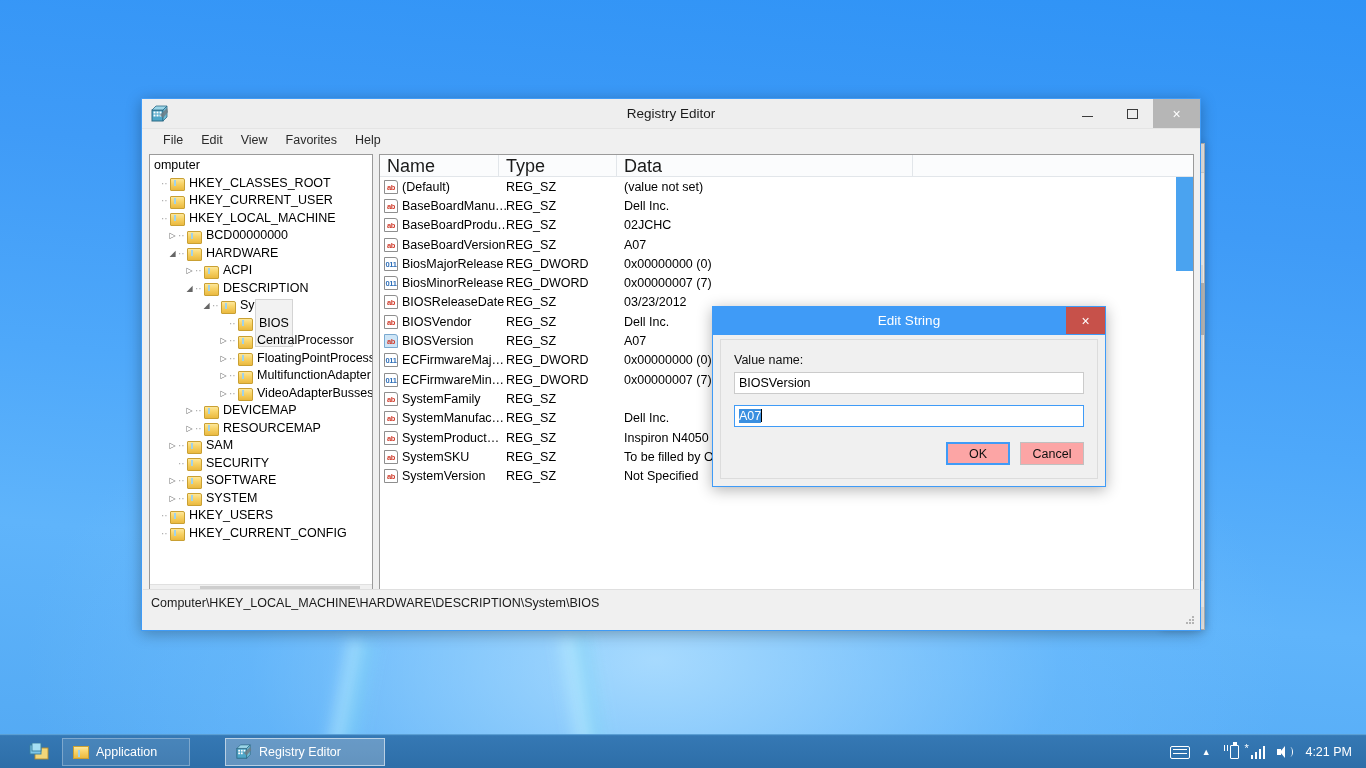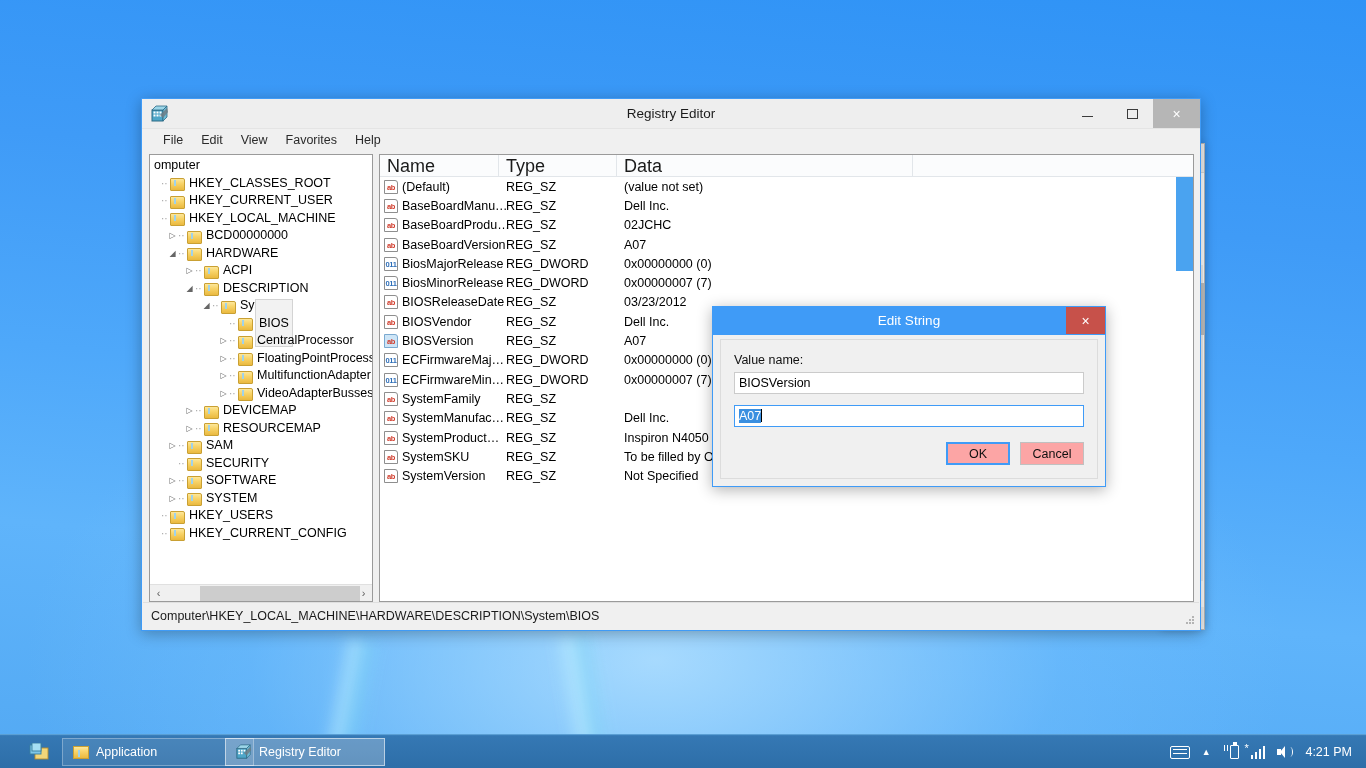--- a/index.html
+++ b/index.html
@@ -266,21 +266,21 @@
     position: absolute; right: 0; top: 22px; bottom: 0; width: 17px;
     background: #ffffff;
   }
   #list-vscroll .vthumb {
     position: absolute; left: 0; top: 0; width: 17px; height: 94px;
     background: #4aa3f0;
   }
 
   
   #statusbar {
-    position: absolute; left: 1px; right: 1px; bottom: 1px; height: 27px;
+    position: absolute; left: 1px; right: 1px; bottom: 1px; height: 40px;
     background: #f0f0f0;
     border-top: 1px solid #dfdfdf;
     font-size: 12.5px; color: #1b1b1b;
     line-height: 26px; padding-left: 8px;
   }
   #grip {
     position: absolute; right: 3px; bottom: 3px;
     width: 11px; height: 11px;
     background:
       radial-gradient(circle at 2px 8px, #b4b4b4 0.9px, transparent 1px),
@@ -366,21 +366,21 @@
     display: flex; align-items: center;
     font-size: 12.5px; color: #ffffff;
     padding-left: 10px;
     border: 1px solid rgba(255,255,255,0.30);
     background: rgba(255,255,255,0.10);
   }
   .tb-task.active {
     background: rgba(255,255,255,0.26);
     border: 1px solid rgba(255,255,255,0.55);
   }
-  #task-app { left: 62px; width: 192px; }
+  #task-app { left: 62px; width: 128px; }
   #task-reg { left: 225px; width: 160px; }
   .tb-ico { width: 16px; height: 16px; margin-right: 7px; position: relative; }
   .tb-ico.folder-ico {
     background: linear-gradient(180deg,#fde79a 0%, #f8d46a 40%, #eab93f 100%);
     border: 1px solid #c9a033;
     height: 13px; margin-top: 1px;
   }
   .tb-ico.folder-ico::after {
     content:""; position:absolute; left:4px; top:3px; width:2px; height:7px; background:#9fd2ea;
   }

